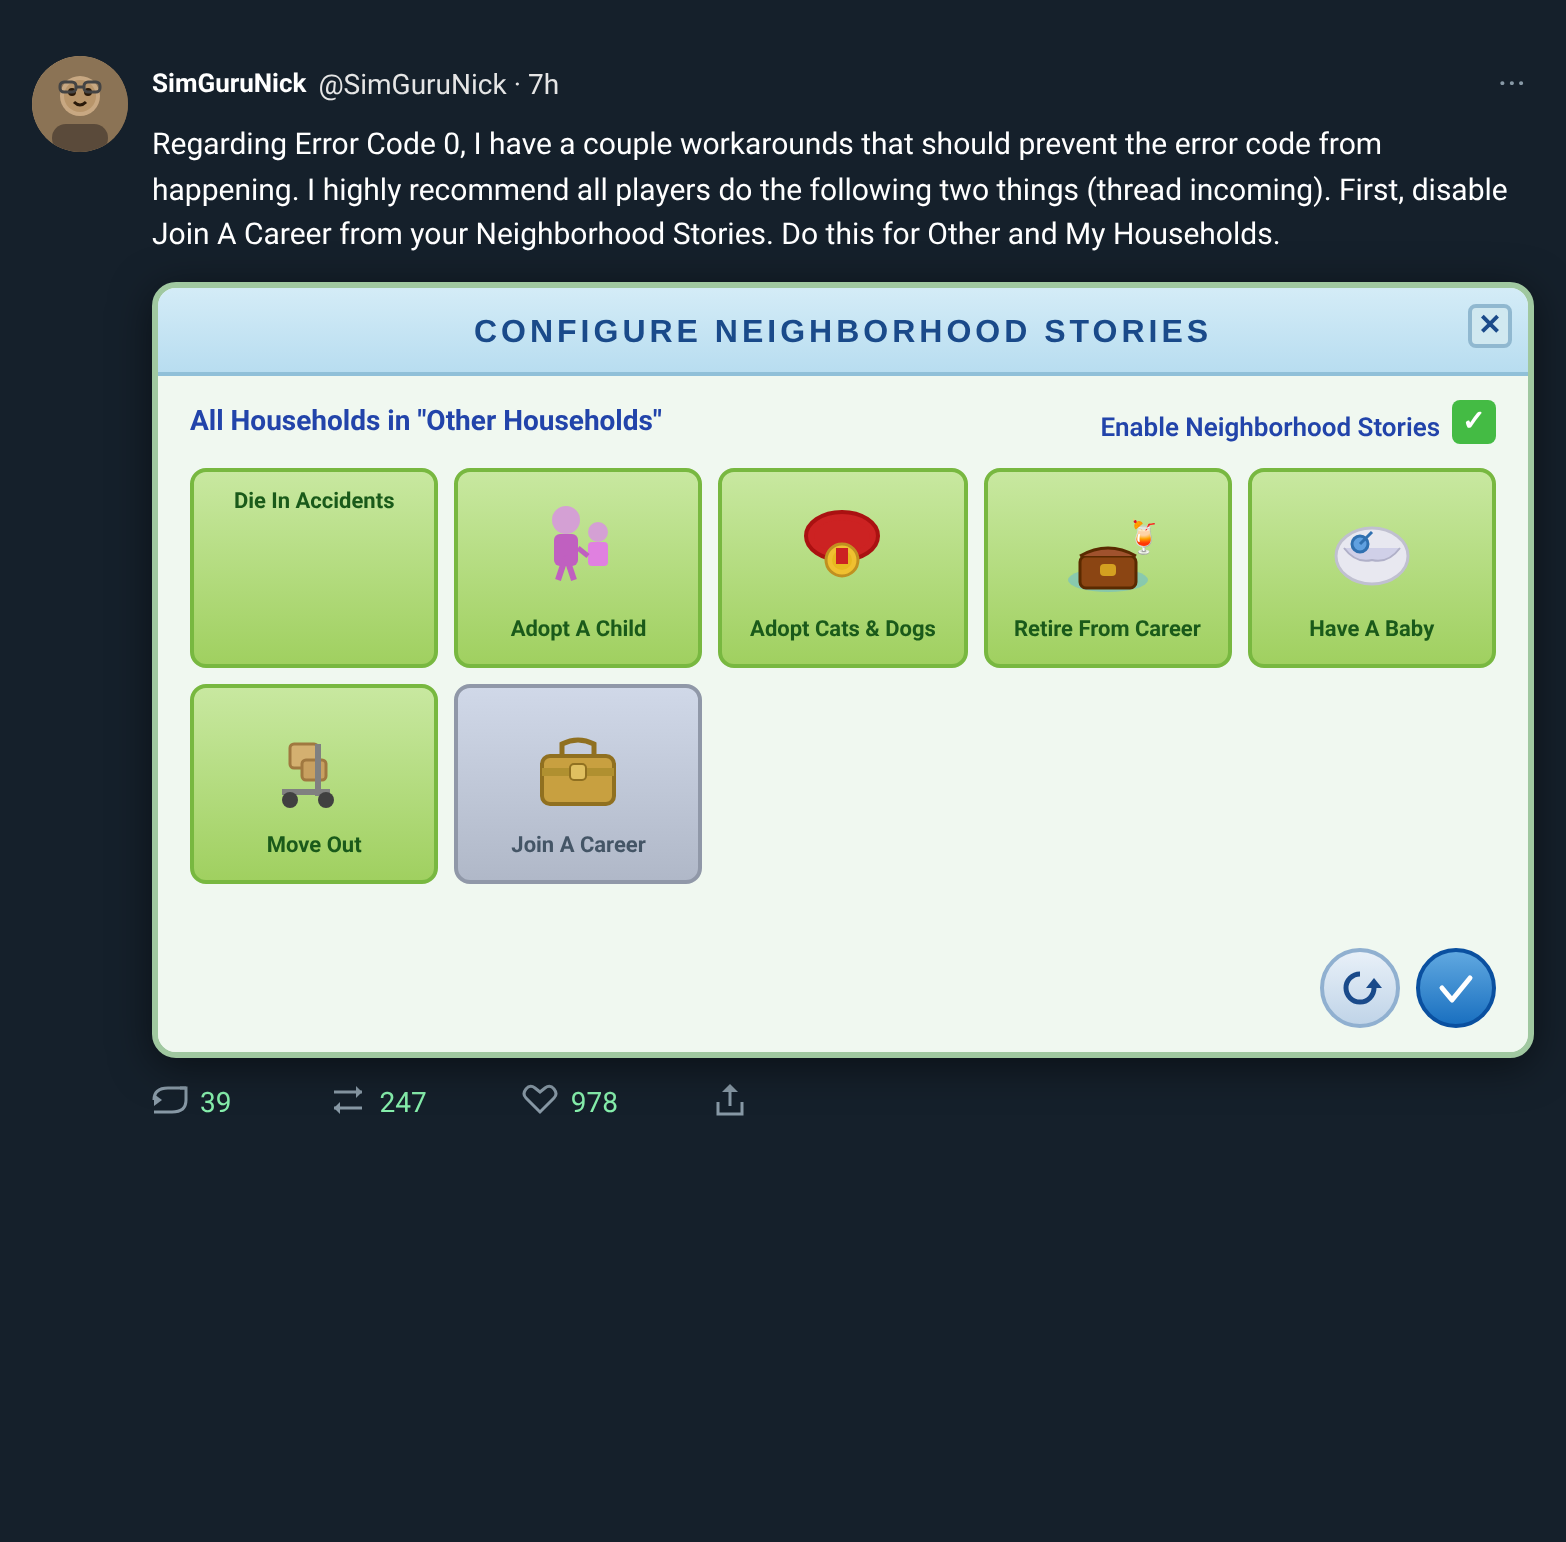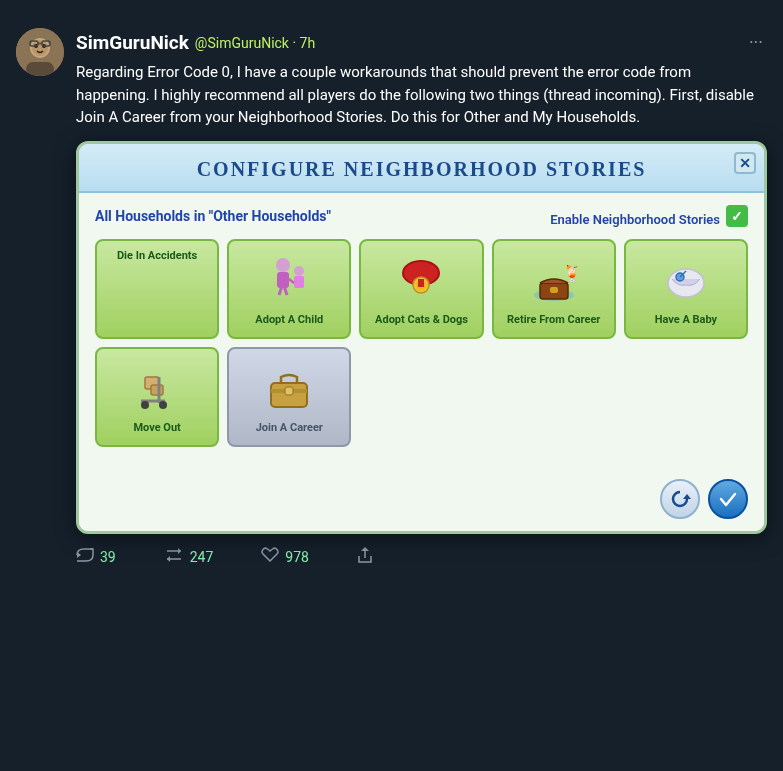--- a/index.html
+++ b/index.html
@@ -53,27 +53,27 @@
     }
 
     .tweet-user-info {
       display: flex;
       align-items: center;
       gap: 6px;
     }
 
     .display-name {
       font-weight: 700;
-      font-size: 19px;
+      font-size: 13px;
       color: #ffffff;
     }
 
     .handle-time {
       font-size: 14px;
-      color: #bef264;
+      color: #e5e5e5;
     }
 
     .more-icon {
       color: #8899a6;
       font-size: 18px;
       cursor: pointer;
       padding: 4px;
     }
 
     .tweet-text {
@@ -96,22 +96,22 @@
     }
 
     .dialog-header {
       background: linear-gradient(180deg, #d4ecf7 0%, #b8ddf0 100%);
       padding: 14px 16px 10px;
       text-align: center;
       border-bottom: 2px solid #90c0d8;
     }
 
     .dialog-title {
-      font-family: Liberation Serif, serif;
-      font-size: 20px;
+      font-family: Liberation Sans, sans-serif;
+      font-size: 16px;
       font-weight: 700;
       color: #1a4a8a;
       letter-spacing: 2px;
       text-transform: uppercase;
     }
 
     .close-btn {
       position: absolute;
       top: 8px;
       right: 8px;

